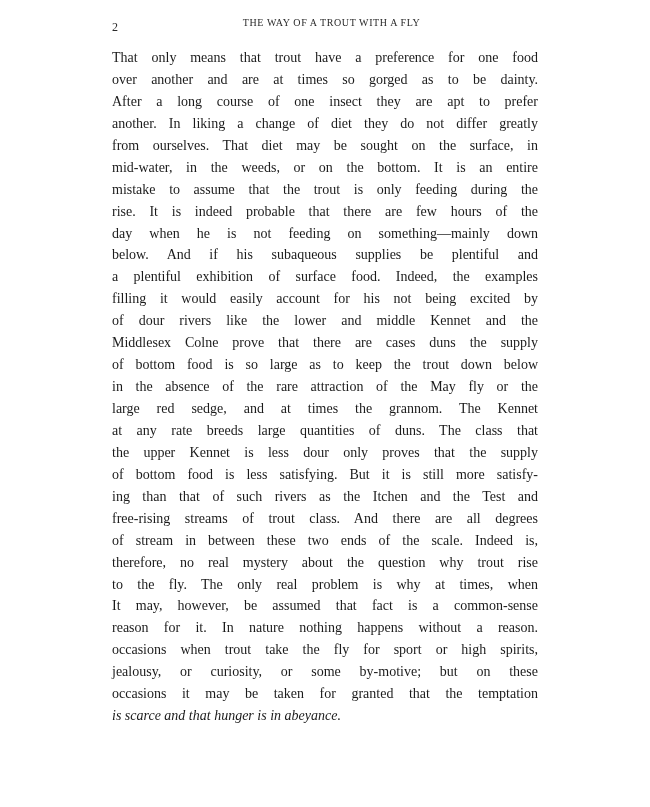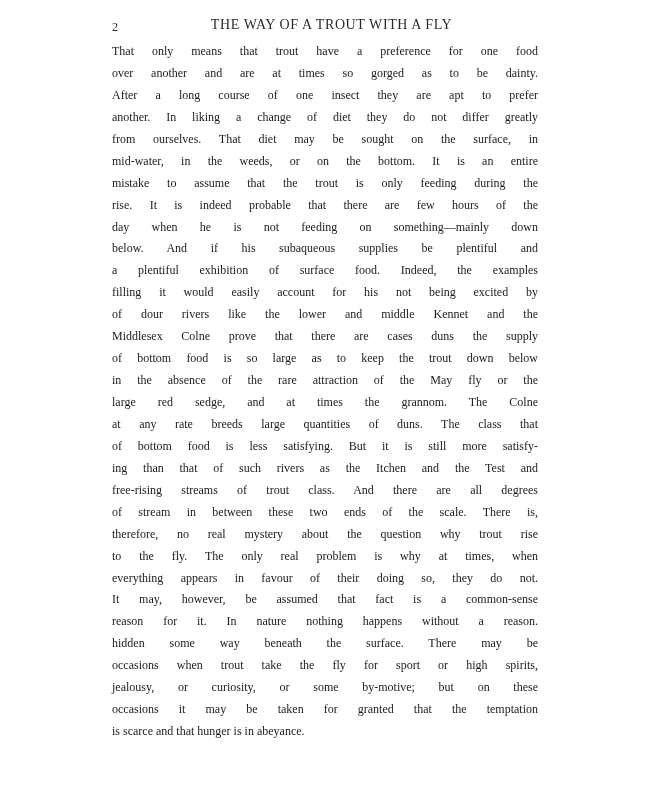--- a/index.html
+++ b/index.html
@@ -34,39 +34,40 @@
       left: 0;
       top: 6px;
       font-size: 12px;
     }
     .head-title {
       position: absolute;
       left: 13px;
       right: 0;
       top: 3px;
       text-align: center;
-      font-size: 14px;
+      font-size: 10px;
       letter-spacing: 0.6px;
     }
     .body-text {
-      margin-top: 3px;
+      margin-top: 9px;
       font-family: "Liberation Serif", "DejaVu Serif", serif;
-      font-size: 12px;
+      font-size: 14px;
       line-height: 21.95px;
       color: #1b1b1b;
     }
     .line {
       display: block;
       white-space: nowrap;
       text-align: justify;
       text-align-last: justify;
       height: 21.95px;
     }
     .line.last {
       text-align-last: left;
+      font-style: italic;
     }
   </style>
 </head>
 <body>
 
 <div class="page">
   <div class="running-head">
     <span class="page-number">2</span>
     <span class="head-title">THE WAY OF A TROUT WITH A FLY</span>
   </div>
@@ -81,30 +82,29 @@
     <span class="line">mistake to assume that the trout is only feeding during the</span>
     <span class="line">rise.  It is indeed probable that there are few hours of the</span>
     <span class="line">day when he is not feeding on something—mainly down</span>
     <span class="line">below.  And if his subaqueous supplies be plentiful and</span>
     <span class="line">a plentiful exhibition of surface food.  Indeed, the examples</span>
     <span class="line">filling it would easily account for his not being excited by</span>
     <span class="line">of dour rivers like the lower and middle Kennet and the</span>
     <span class="line">Middlesex Colne prove that there are cases duns the supply</span>
     <span class="line">of bottom food is so large as to keep the trout down below</span>
     <span class="line">in the absence of the rare attraction of the May fly or the</span>
-    <span class="line">large red sedge, and at times the grannom.  The Colne</span>
+    <span class="line">large red sedge, and at times the grannom.  The Kennet</span>
     <span class="line">at any rate breeds large quantities of duns.  The class that</span>
+    <span class="line">the upper Kennet is less dour only proves that the supply</span>
     <span class="line">of bottom food is less satisfying.  But it is still more satisfy-</span>
     <span class="line">ing than that of such rivers as the Itchen and the Test and</span>
     <span class="line">free-rising streams of trout class.  And there are all degrees</span>
-    <span class="line">of stream in between these two ends of the scale.  There is,</span>
+    <span class="line">of stream in between these two ends of the scale.  Indeed is,</span>
     <span class="line">therefore, no real mystery about the question why trout rise</span>
     <span class="line">to the fly.  The only real problem is why at times, when</span>
-    <span class="line">everything appears in favour of their doing so, they do not.</span>
     <span class="line">It may, however, be assumed that fact is a common-sense</span>
     <span class="line">reason for it.  In nature nothing happens without a reason.</span>
-    <span class="line">hidden some way beneath the surface.  There may be</span>
     <span class="line">occasions when trout take the fly for sport or high spirits,</span>
     <span class="line">jealousy, or curiosity, or some by-motive; but on these</span>
     <span class="line">occasions it may be taken for granted that the temptation</span>
     <span class="line last">is scarce and that hunger is in abeyance.</span>
   </div>
 </div>
 
 </body></html>

